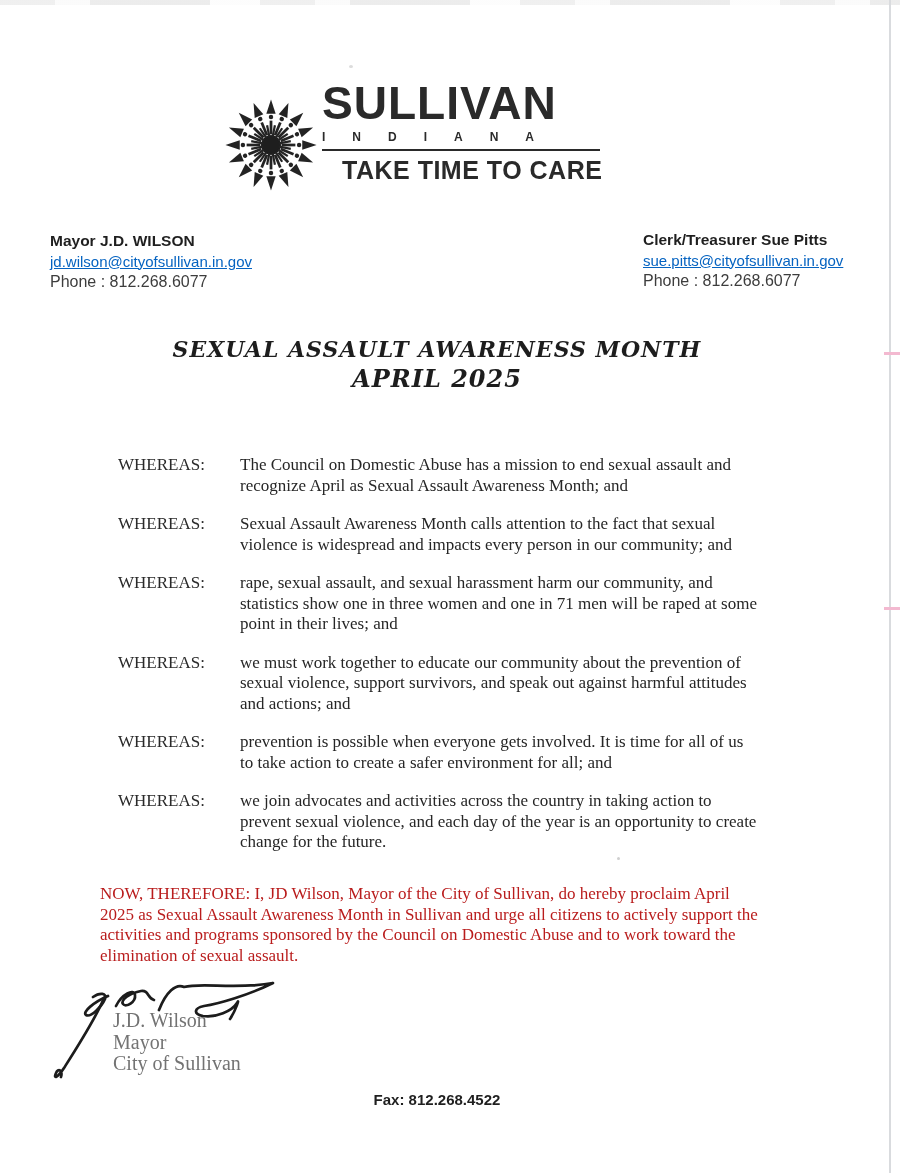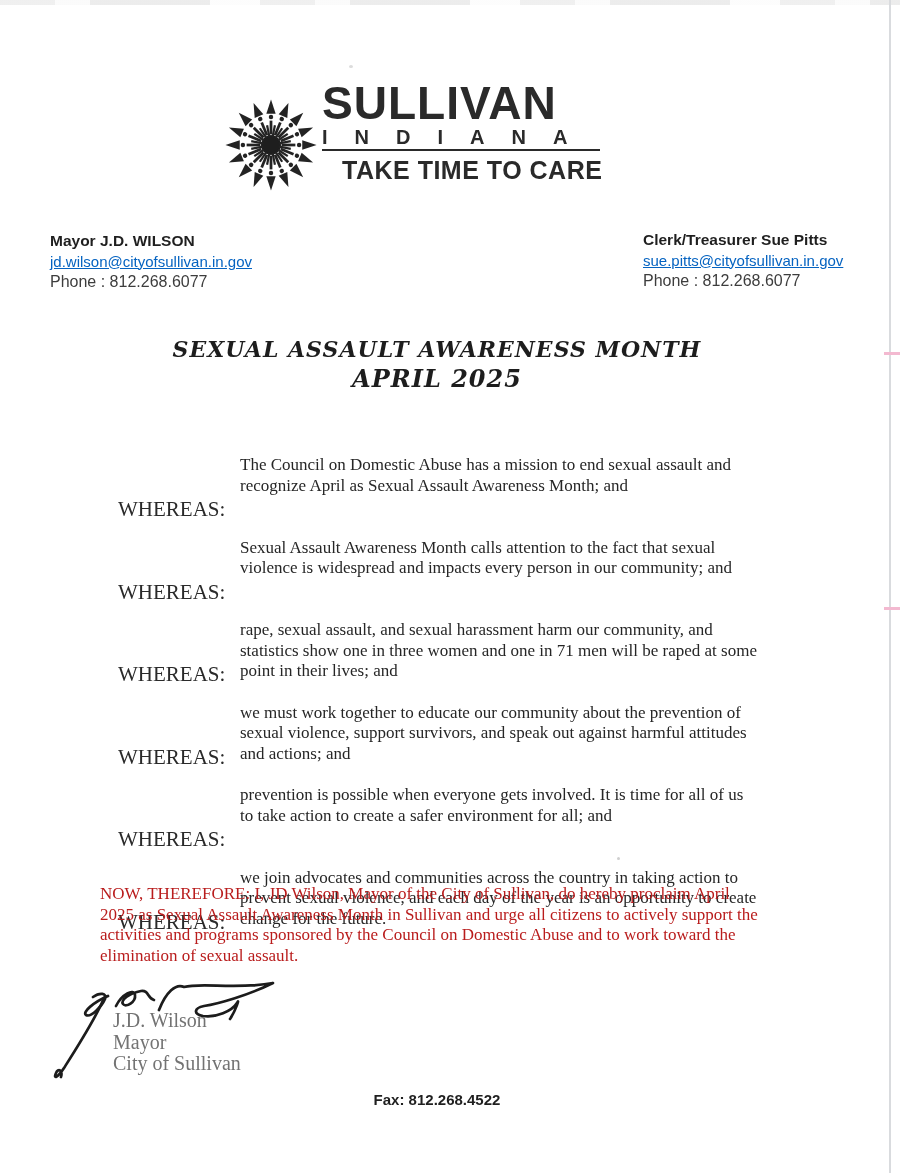--- a/index.html
+++ b/index.html
@@ -18,39 +18,39 @@
   .pink-tick.t2{top:607px;}
   .speck{position:absolute;border-radius:50%;background:#dcdcdc;}
   .speck.s1{left:349px;top:65px;width:4px;height:3px;}
   .speck.s2{left:617px;top:857px;width:3px;height:3px;background:#cfcfcf;}
   
   .logo{position:absolute;left:218px;top:80px;width:400px;}
   .starburst{position:absolute;left:0;top:12px;width:106px;height:106px;}
   .logo-text{position:absolute;left:104px;top:0;width:296px;color:#2a2a2a;font-family:"Liberation Sans",sans-serif;}
   .logo-cityof{font-size:27px;font-weight:bold;letter-spacing:1.5px;line-height:28px;}
   .logo-name{font-size:47px;font-weight:bold;letter-spacing:1px;line-height:46px;transform:scaleX(.98);transform-origin:left;}
-  .logo-state{font-size:20px;font-weight:bold;letter-spacing:27px;line-height:20px;margin-top:1px;white-space:nowrap;}
+  .logo-state{font-size:12px;font-weight:bold;letter-spacing:27px;line-height:20px;margin-top:1px;white-space:nowrap;}
   .logo-divider{width:278px;border-top:2.5px solid #2a2a2a;margin-top:2px;}
   .logo-tagline{font-size:25px;font-weight:bold;letter-spacing:.5px;margin-top:5px;padding-left:20px;}
   
   .contact{position:absolute;font-family:"Liberation Sans",sans-serif;line-height:20.5px;}
   .contact.left{left:50px;top:231px;}
   .contact.right{left:643px;top:230px;}
   .contact .cname{font-size:15.5px;font-weight:bold;color:#1f1f1f;}
   .contact .cemail{font-size:15px;color:#0563c1;text-decoration:underline;cursor:pointer;}
   .contact .cphone{font-size:16px;color:#3d3d3d;}
   
   .doc-title{position:absolute;left:0;top:334px;width:874px;text-align:center;
     font-family:"DejaVu Serif",serif;font-style:italic;font-weight:600;color:#1d1d1d;}
   .doc-title .t1{font-size:22px;letter-spacing:1px;line-height:30px;}
   .doc-title .t2{font-size:24px;letter-spacing:1px;line-height:30px;margin-top:0;}
   
   .clauses{position:absolute;left:118px;top:455px;width:648px;}
   .clause{display:flex;margin-bottom:18px;}
-  .clause-label{flex:0 0 122px;font-size:21px;line-height:20.5px;color:#2a2a2a;margin-top:44px;}
+  .clause-label{flex:0 0 122px;font-size:17px;line-height:20.5px;color:#2a2a2a;}
   .clause-text{width:520px;font-size:17px;line-height:20.5px;color:#262626;}
   
   .proclamation{position:absolute;left:100px;top:884px;width:668px;font-size:17px;line-height:20.5px;color:#b91c1c;}
   
   .sig-svg{position:absolute;left:46px;top:980px;width:232px;height:102px;}
   .sig-block{position:absolute;left:113px;top:1010px;font-size:20px;line-height:21.5px;color:#737373;}
   
   .footer{position:absolute;left:0;top:1090px;width:874px;text-align:center;
     font-family:"Liberation Sans",sans-serif;font-size:15px;font-weight:bold;color:#1f1f1f;line-height:20.5px;}
 </style>
@@ -153,21 +153,21 @@
     <div class="clause">
       <div class="clause-label">WHEREAS:</div>
       <div class="clause-text">we must work together to educate our community about the prevention of sexual violence, support survivors, and speak out against harmful attitudes and actions; and</div>
     </div>
     <div class="clause">
       <div class="clause-label">WHEREAS:</div>
       <div class="clause-text">prevention is possible when everyone gets involved. It is time for all of us to take action to create a safer environment for all; and</div>
     </div>
     <div class="clause">
       <div class="clause-label">WHEREAS:</div>
-      <div class="clause-text">we join advocates and communities across the country in taking action to prevent sexual violence, and each day of the year is an opportunity to create change for the future.</div>
+      <div class="clause-text">we join advocates and activities across the country in taking action to prevent sexual violence, and each day of the year is an opportunity to create change for the future.</div>
     </div>
   </div>
 
   <div class="proclamation">NOW, THEREFORE: I, JD Wilson, Mayor of the City of Sullivan, do hereby proclaim April 2025 as Sexual Assault Awareness Month in Sullivan and urge all citizens to actively support the activities and programs sponsored by the Council on Domestic Abuse and to work toward the elimination of sexual assault.</div>
 
   <svg class="sig-svg" viewBox="0 0 232 102" xmlns="http://www.w3.org/2000/svg" fill="none" stroke="#1c1c1c" stroke-width="2.7" stroke-linecap="round" stroke-linejoin="round">
     <path d="M62,16 C48,22 36,32 40,35 C45,38 56,26 59,19 C61,13 54,12 47,17"></path>
     <path d="M58,18 C50,38 32,66 18,88 C12,97 7,100 10,93 C12,88 17,90 15,97"></path>
     <path d="M70,26 C76,14 88,8 89,15 C90,22 80,28 77,24 C74,20 84,13 95,11 C103,10 101,18 108,20"></path>
     <path d="M113,30 C120,12 130,3 138,7 C156,2 190,10 227,3 C203,15 172,24 158,26 C148,28 147,34 157,36 C170,38 186,31 191,23 C194,17 190,30 184,39"></path>

